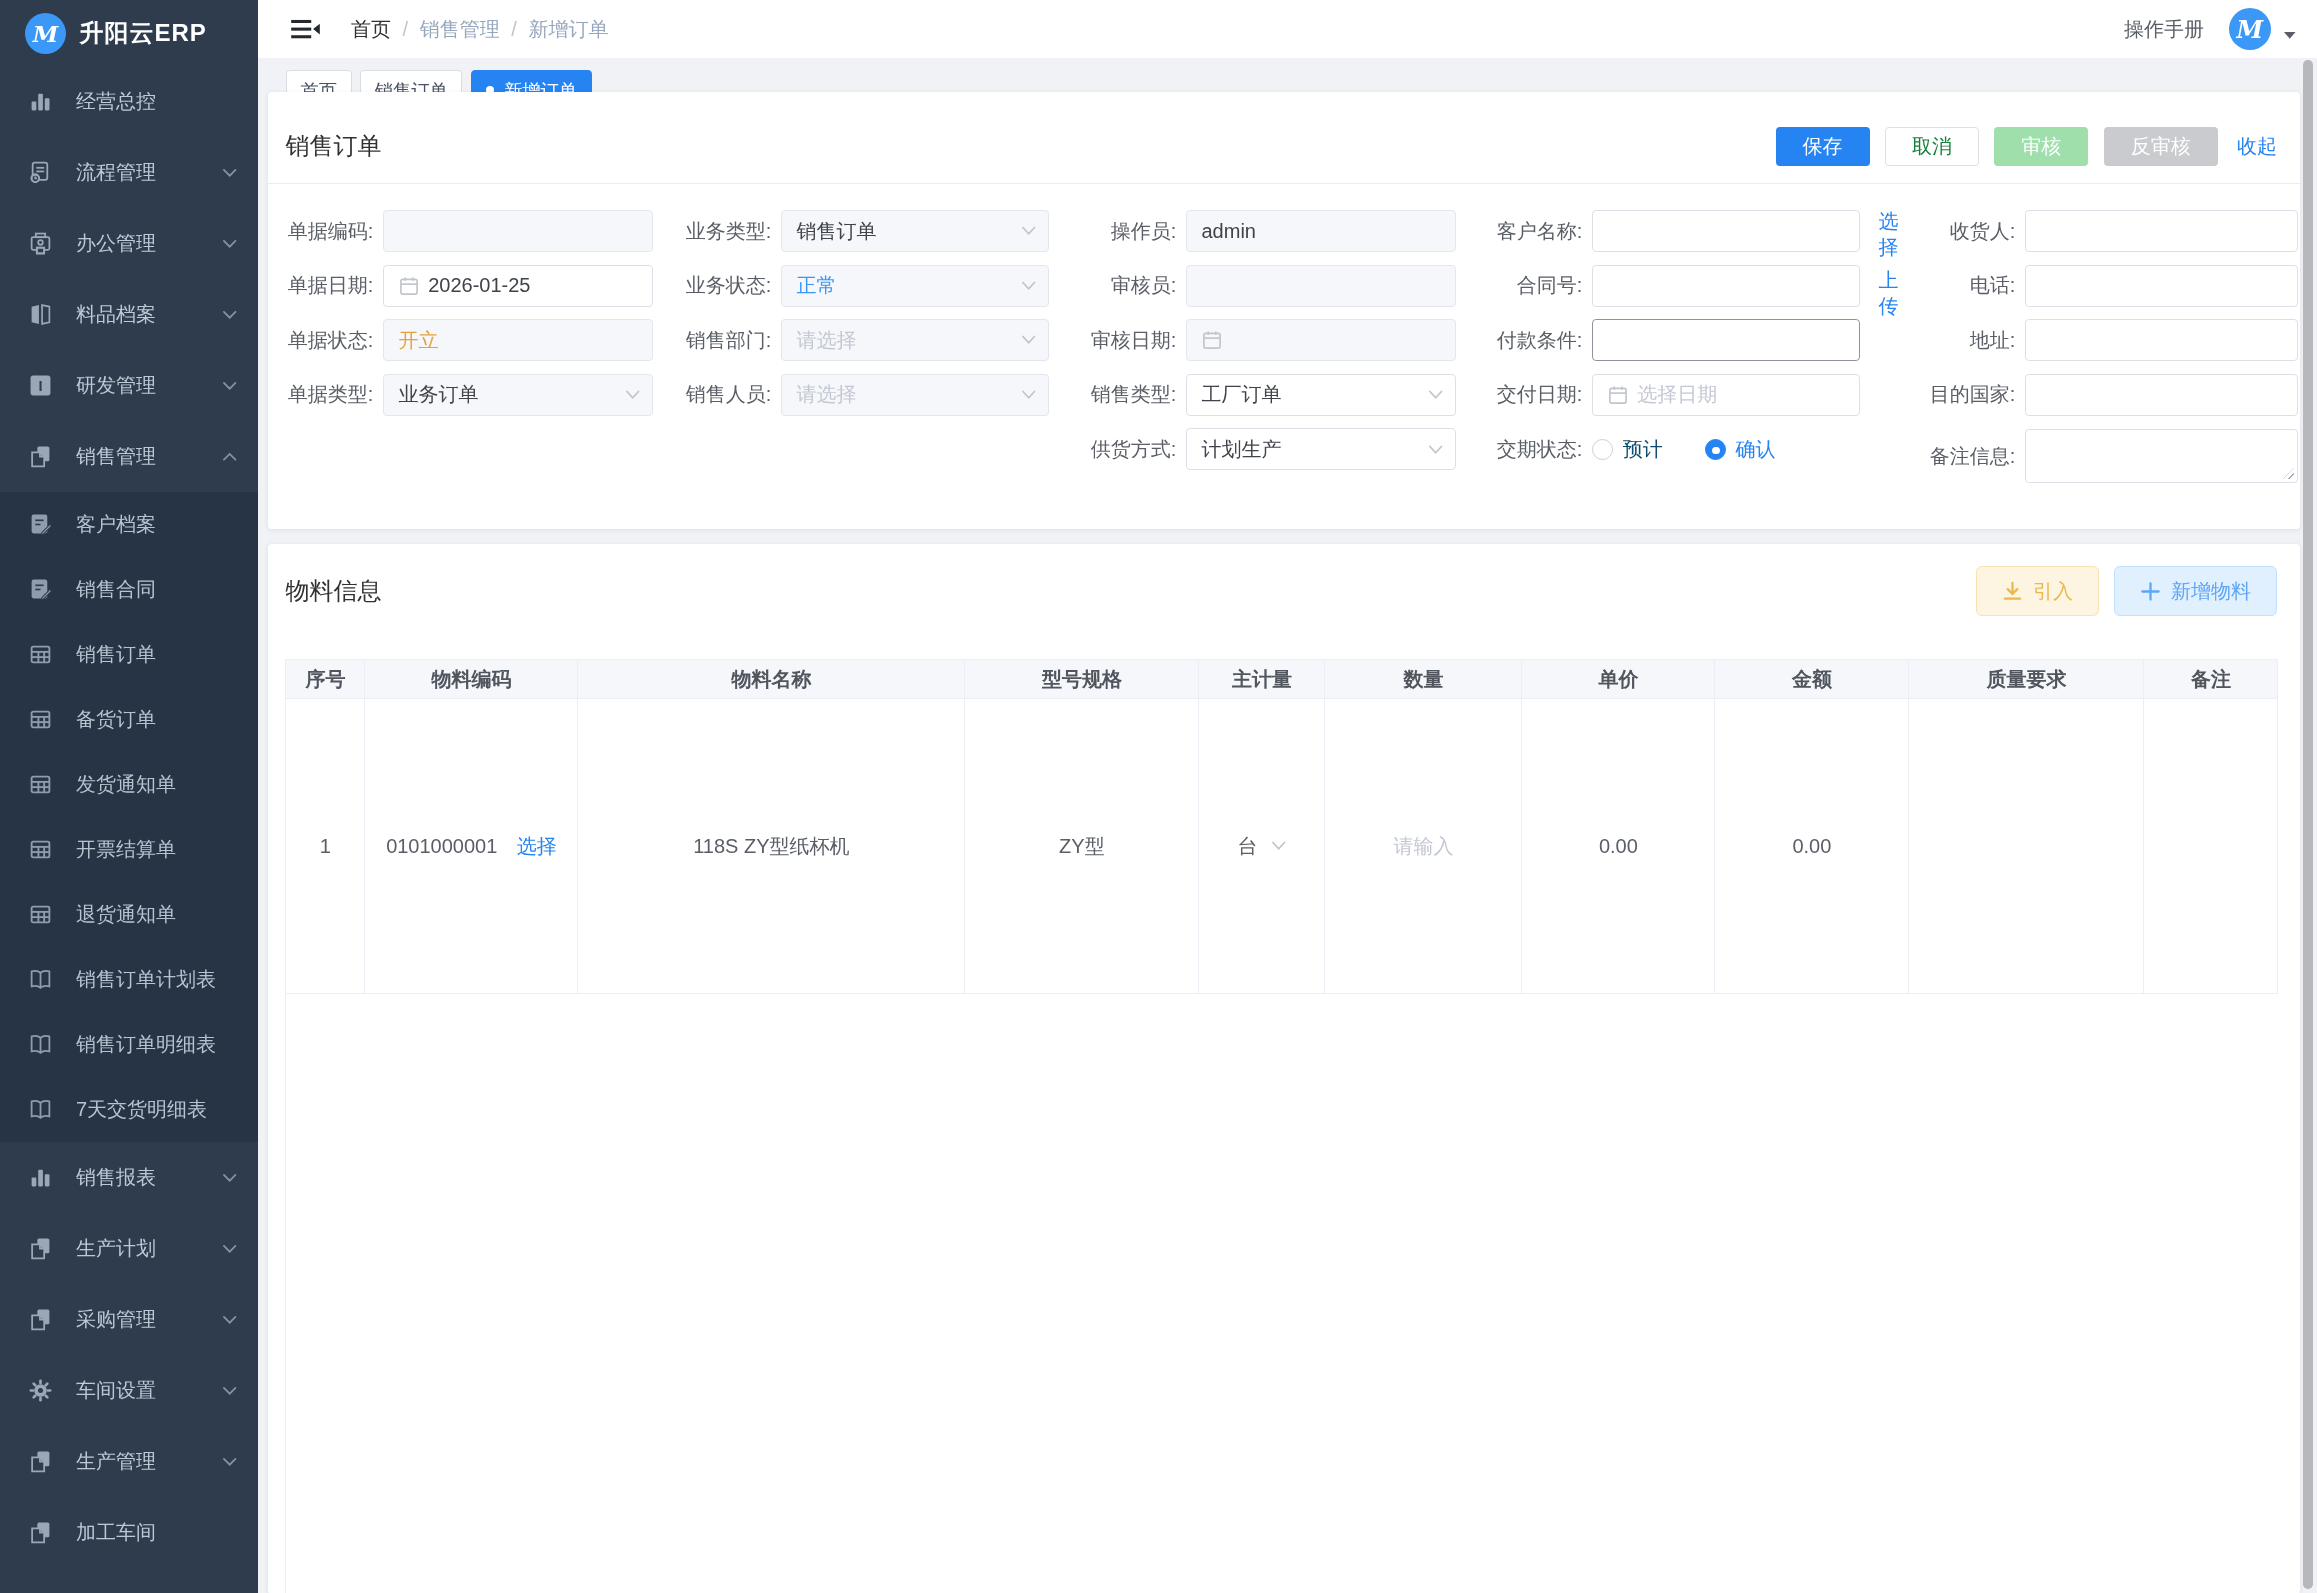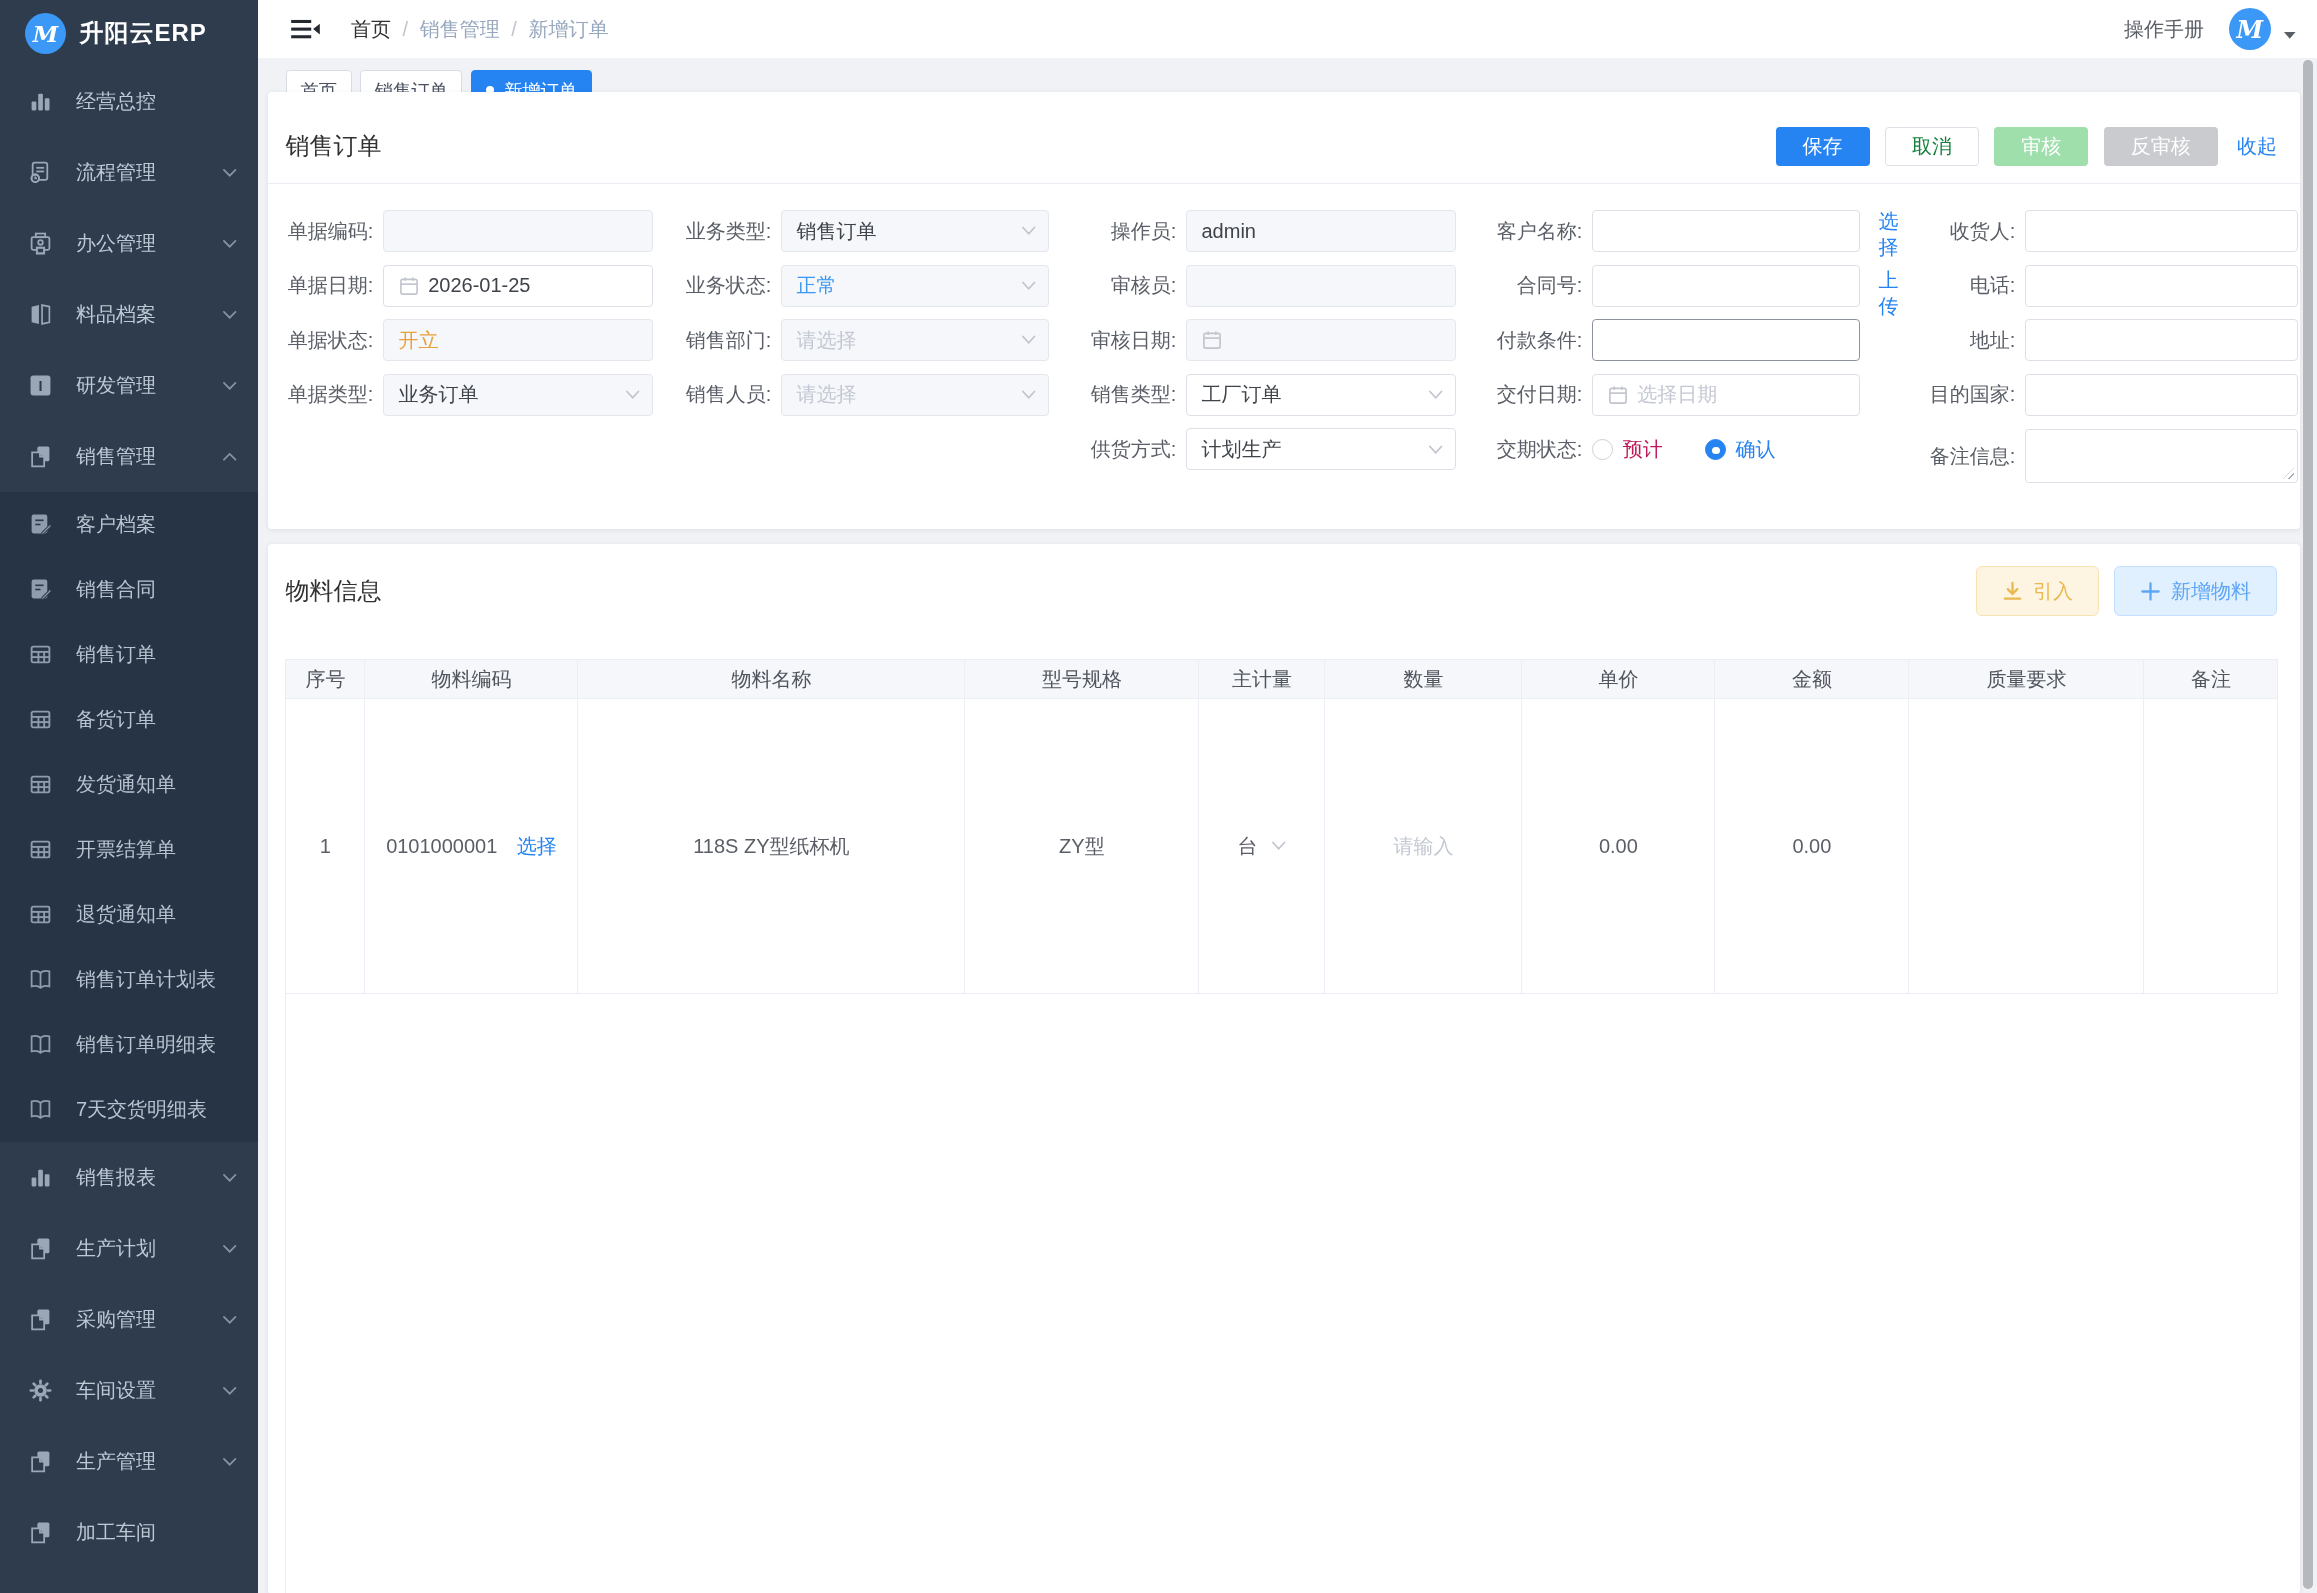--- a/index.html
+++ b/index.html
@@ -96,42 +96,42 @@
     position:relative; }
   .txa::after { content:""; position:absolute; right:2.9px; bottom:2.9px; width:11.6px; height:11.6px;
     background:repeating-linear-gradient(-45deg,transparent 0 2.9px,#aab0ba 2.9px 4.6px);
     clip-path:polygon(100% 0,0 100%,100% 100%); }
   .radio-row { display:flex; align-items:center; height:42px; }
   .radio { width:21px; height:21px; border:1px solid #ccd0d7; border-radius:50%; background:#fff;
     position:relative; flex:0 0 auto; cursor:pointer; }
   .radio.on { background:var(--primary,#2583f2); border-color:var(--primary,#2583f2); }
   .radio.on::after { content:""; position:absolute; left:6.8px; top:6.8px; width:7.7px; height:7.7px;
     border-radius:50%; background:#fff; }
-  .radio-lbl { margin-left:9.7px; color:#be185d; }
+  .radio-lbl { margin-left:9.7px; color:#0c4a6e; }
   .radio-lbl.on { color:var(--primary,#2583f2); }
   .vlinks { position:absolute; left:1607px; top:24px; width:27px; text-align:center;
     color:var(--primary,#2583f2); line-height:26px; }
   .vlink { cursor:pointer; margin-bottom:6.8px; white-space:pre-line; }
 
   .form-divider { position:absolute; left:0; right:0; top:402px; height:1px; background:#ebeef5; }
   .hthumb { position:absolute; left:6.8px; top:411px; width:1985px; height:15.4px; border-radius:7.7px;
     background:#c2c5ca; cursor:pointer; }
 
   
   .card-head2 { height:72px; padding:22px 23px 0 17.4px; display:flex; align-items:center; }
   .btn2 { height:50px; padding:0 25px; border-radius:5.8px; font-size:20px; display:flex;
     align-items:center; margin-left:15.4px; cursor:pointer; font-family:inherit; }
   .btn-import { background:#fdf5e1; border:1px solid #f7e3b1; color:#e9b851; cursor:not-allowed; }
   .btn-add { background:#e1f0ff; border:1px solid #c3dfff; color:#5ea6f5; }
   .btn2 .bic { margin-right:9.7px; }
 
   .table-wrap { position:absolute; left:17.4px; top:115px; width:1993px; }
   table.mtable { border-collapse:collapse; width:1993px; table-layout:fixed; }
   .mtable th { height:39px; background:#f5f7fa; border:1px solid #ebeef5; color:#50555e;
-    font-weight:normal; font-size:20px; }
+    font-weight:bold; font-size:20px; }
   .mtable td { height:295px; background:#fff; border:1px solid #ebeef5; text-align:center;
     color:#5a5e66; vertical-align:middle; }
   .cell-link { color:var(--primary,#2583f2); margin-left:19.3px; cursor:pointer; }
   .cell-ph { color:#c3c8d2; }
   .unit-cell { display:inline-flex; align-items:center; }
   .unit-cell .uchev { margin-left:13.5px; color:#c0c4cc; }
   .table-left-ext { position:absolute; left:17.4px; top:449px; bottom:0; width:1px; background:#ebeef5; }
 
   
   .vscroll { position:absolute; right:3.9px; top:60px; bottom:3.9px; width:9.7px; border-radius:4.8px;

